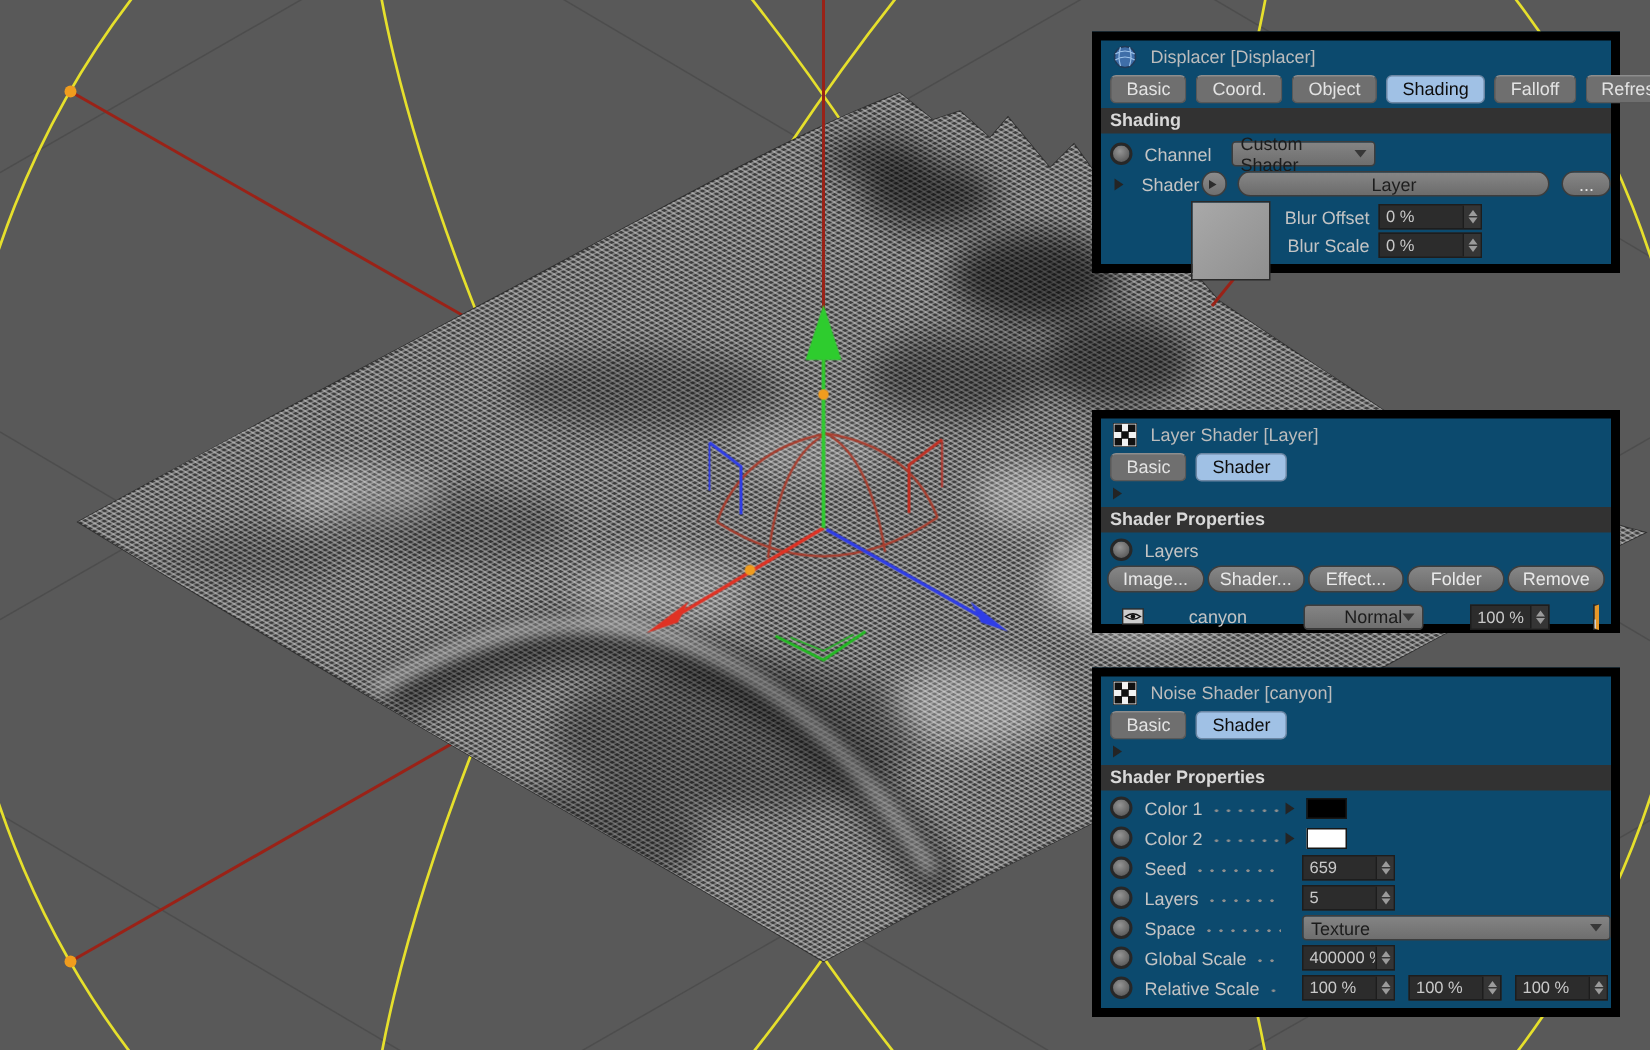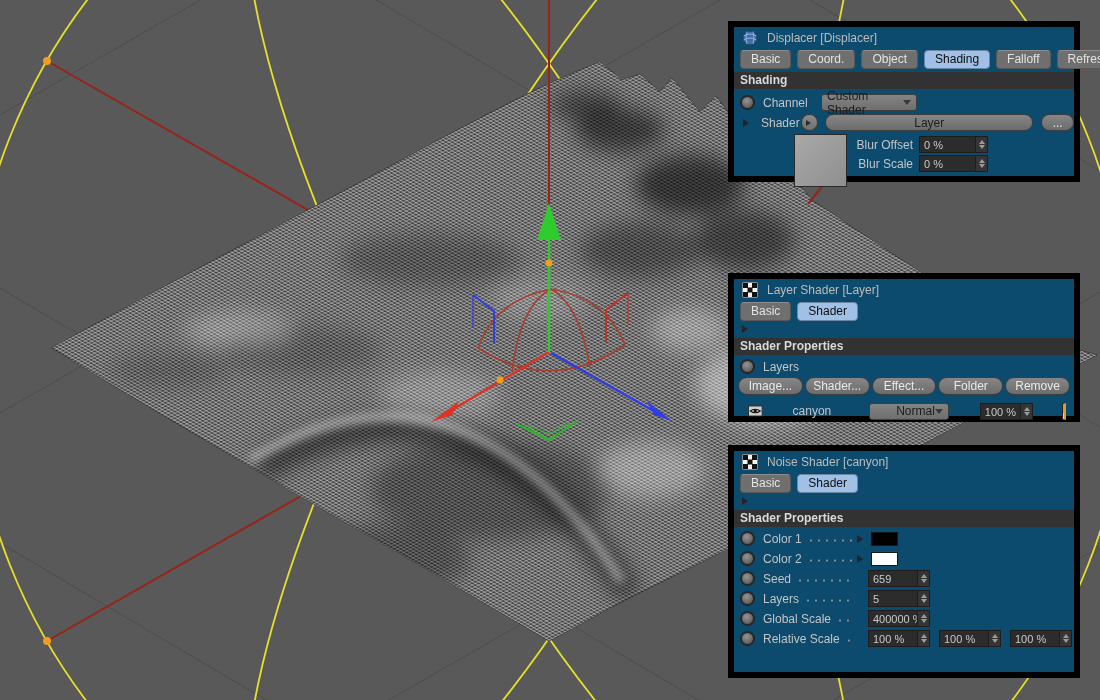--- a/index.html
+++ b/index.html
@@ -377,20 +377,31 @@
       </div>
       <div class="field" style="width:62px;margin-left:11px;">
         <span class="val">5</span>
         <span class="stepper">
             <i class="st-up"></i>
             <i class="st-dn"></i>
           </span>
       </div>
     </div>
 
+    <div class="prow">
+      <span class="radio"></span>
+      <div class="lblbox" style="margin-left:8px;">
+        <span class="lbl">Space</span>
+        <span class="leader"></span>
+      </div>
+      <div class="dropdown" style="width:212px;margin-left:11px;">
+        <span>Texture</span>
+        <span class="dd-arrow"></span>
+      </div>
+    </div>
 
     <div class="prow">
       <span class="radio"></span>
       <div class="lblbox" style="margin-left:8px;">
         <span class="lbl">Global Scale</span>
         <span class="leader"></span>
       </div>
       <div class="field" style="width:62px;margin-left:11px;">
         <span class="val">400000 %</span>
         <span class="stepper">

